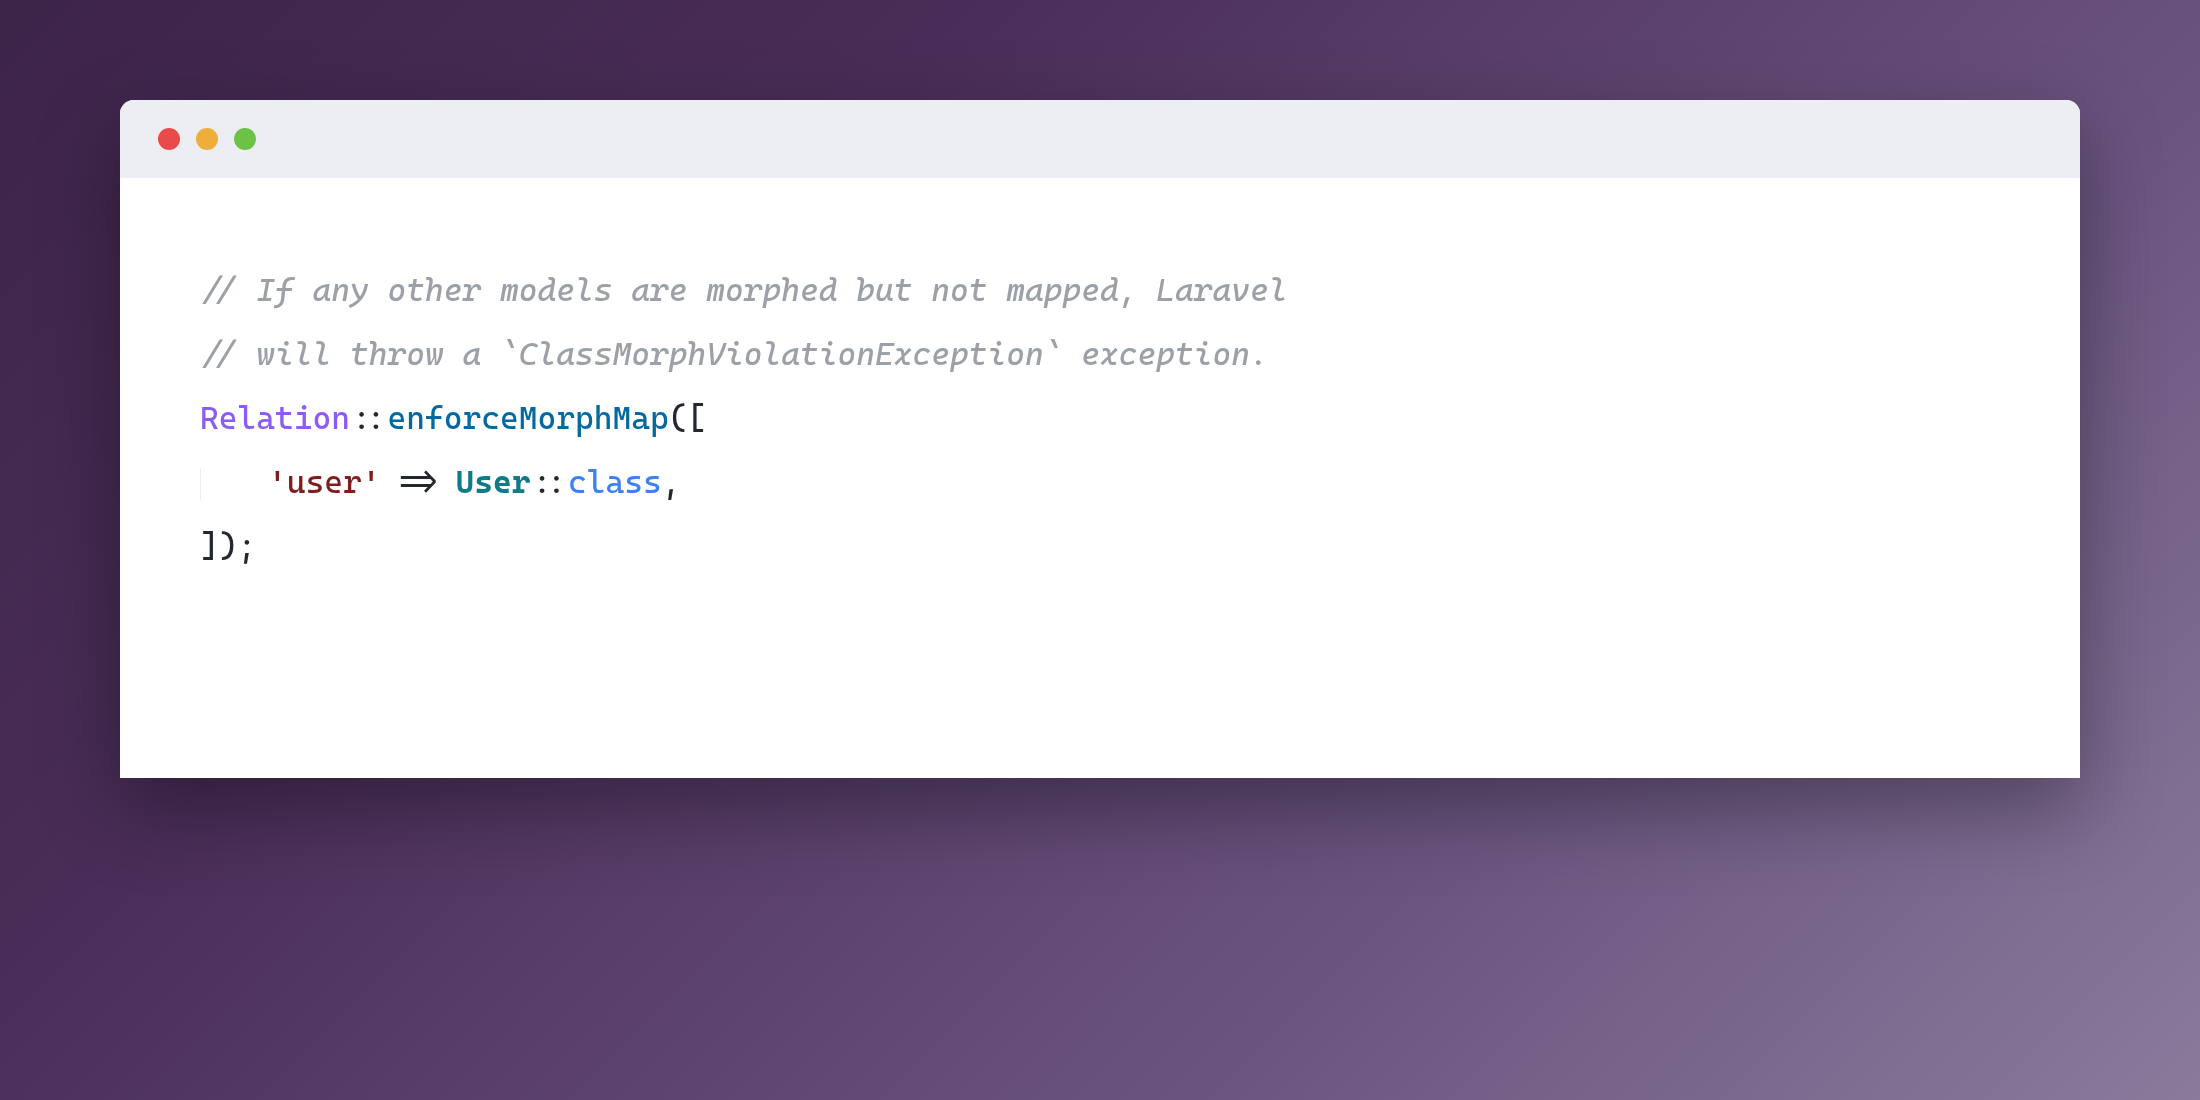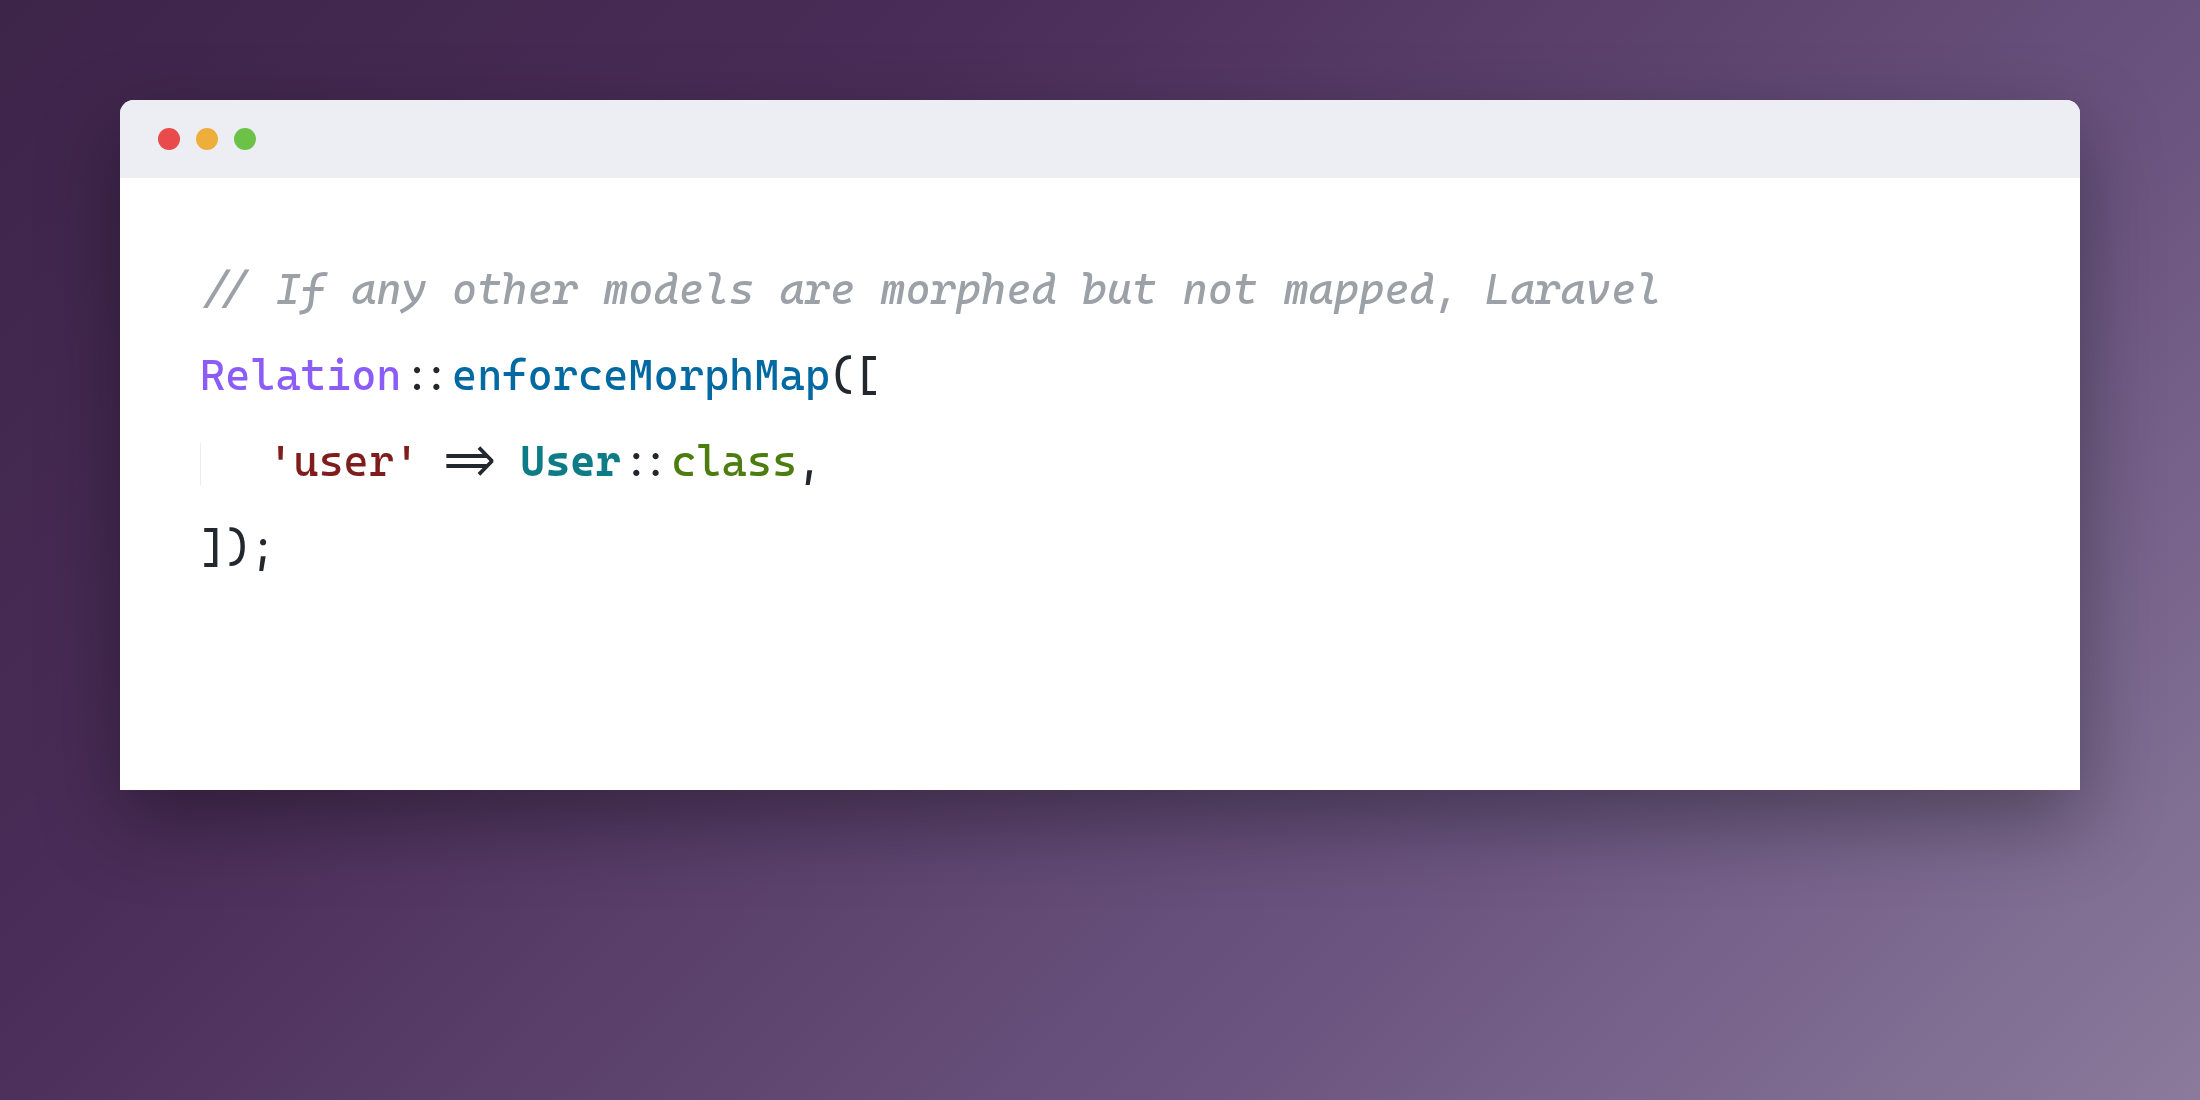--- a/index.html
+++ b/index.html
@@ -43,42 +43,43 @@
     }
 
     .traffic-light.red { background: #e94b4a; }
     .traffic-light.yellow { background: #edae3c; }
     .traffic-light.green { background: #6cc247; }
 
     .code-area {
       background: #ffffff;
       padding: 68px 80px 200px 80px;
       font-family: ui-monospace, "SF Mono", "Cascadia Code", Menlo, Consolas, monospace;
-      font-size: 43px;
+      font-size: 32px;
       line-height: 2.0;
+      margin-top: 12px;
     }
 
     .code-line {
       white-space: pre;
       color: #23272e;
     }
 
     .comment {
       color: #9ca1a8;
       font-style: italic;
     }
 
     .classname { color: #8b5cf6; }
     .operator-dbl { color: #23272e; }
     .method { color: #0369a1; }
     .punct { color: #23272e; }
     .string { color: #7f1d1d; }
     .arrow { color: #23272e; }
     .classref { color: #0e7c86; font-weight: bold; }
-    .prop { color: #4d7c0f; }
+    .prop { color: #3b82f6; }
 
     .indent {
       display: inline-block;
       width: 60px;
       border-left: 1px solid #ededed;
       height: 1em;
       vertical-align: middle;
       margin-right: 8px;
     }
   </style>
@@ -86,17 +87,18 @@
 <body>
 
 <div class="window">
   <div class="titlebar">
     <div class="traffic-light red"></div>
     <div class="traffic-light yellow"></div>
     <div class="traffic-light green"></div>
   </div>
   <div class="code-area">
     <div class="code-line"><span class="comment">// If any other models are morphed but not mapped, Laravel</span></div>
+    <div class="code-line"><span class="comment">// will throw a `ClassMorphViolationException` exception.</span></div>
     <div class="code-line"><span class="classname">Relation</span><span class="operator-dbl">::</span><span class="method">enforceMorphMap</span><span class="punct">([</span></div>
     <div class="code-line"><span class="indent"></span><span class="string">'user'</span><span class="arrow"> =&gt; </span><span class="classref">User</span><span class="operator-dbl">::</span><span class="prop">class</span><span class="punct">,</span></div>
     <div class="code-line"><span class="punct">]);</span></div>
   </div>
 </div>
 
 </body></html>

